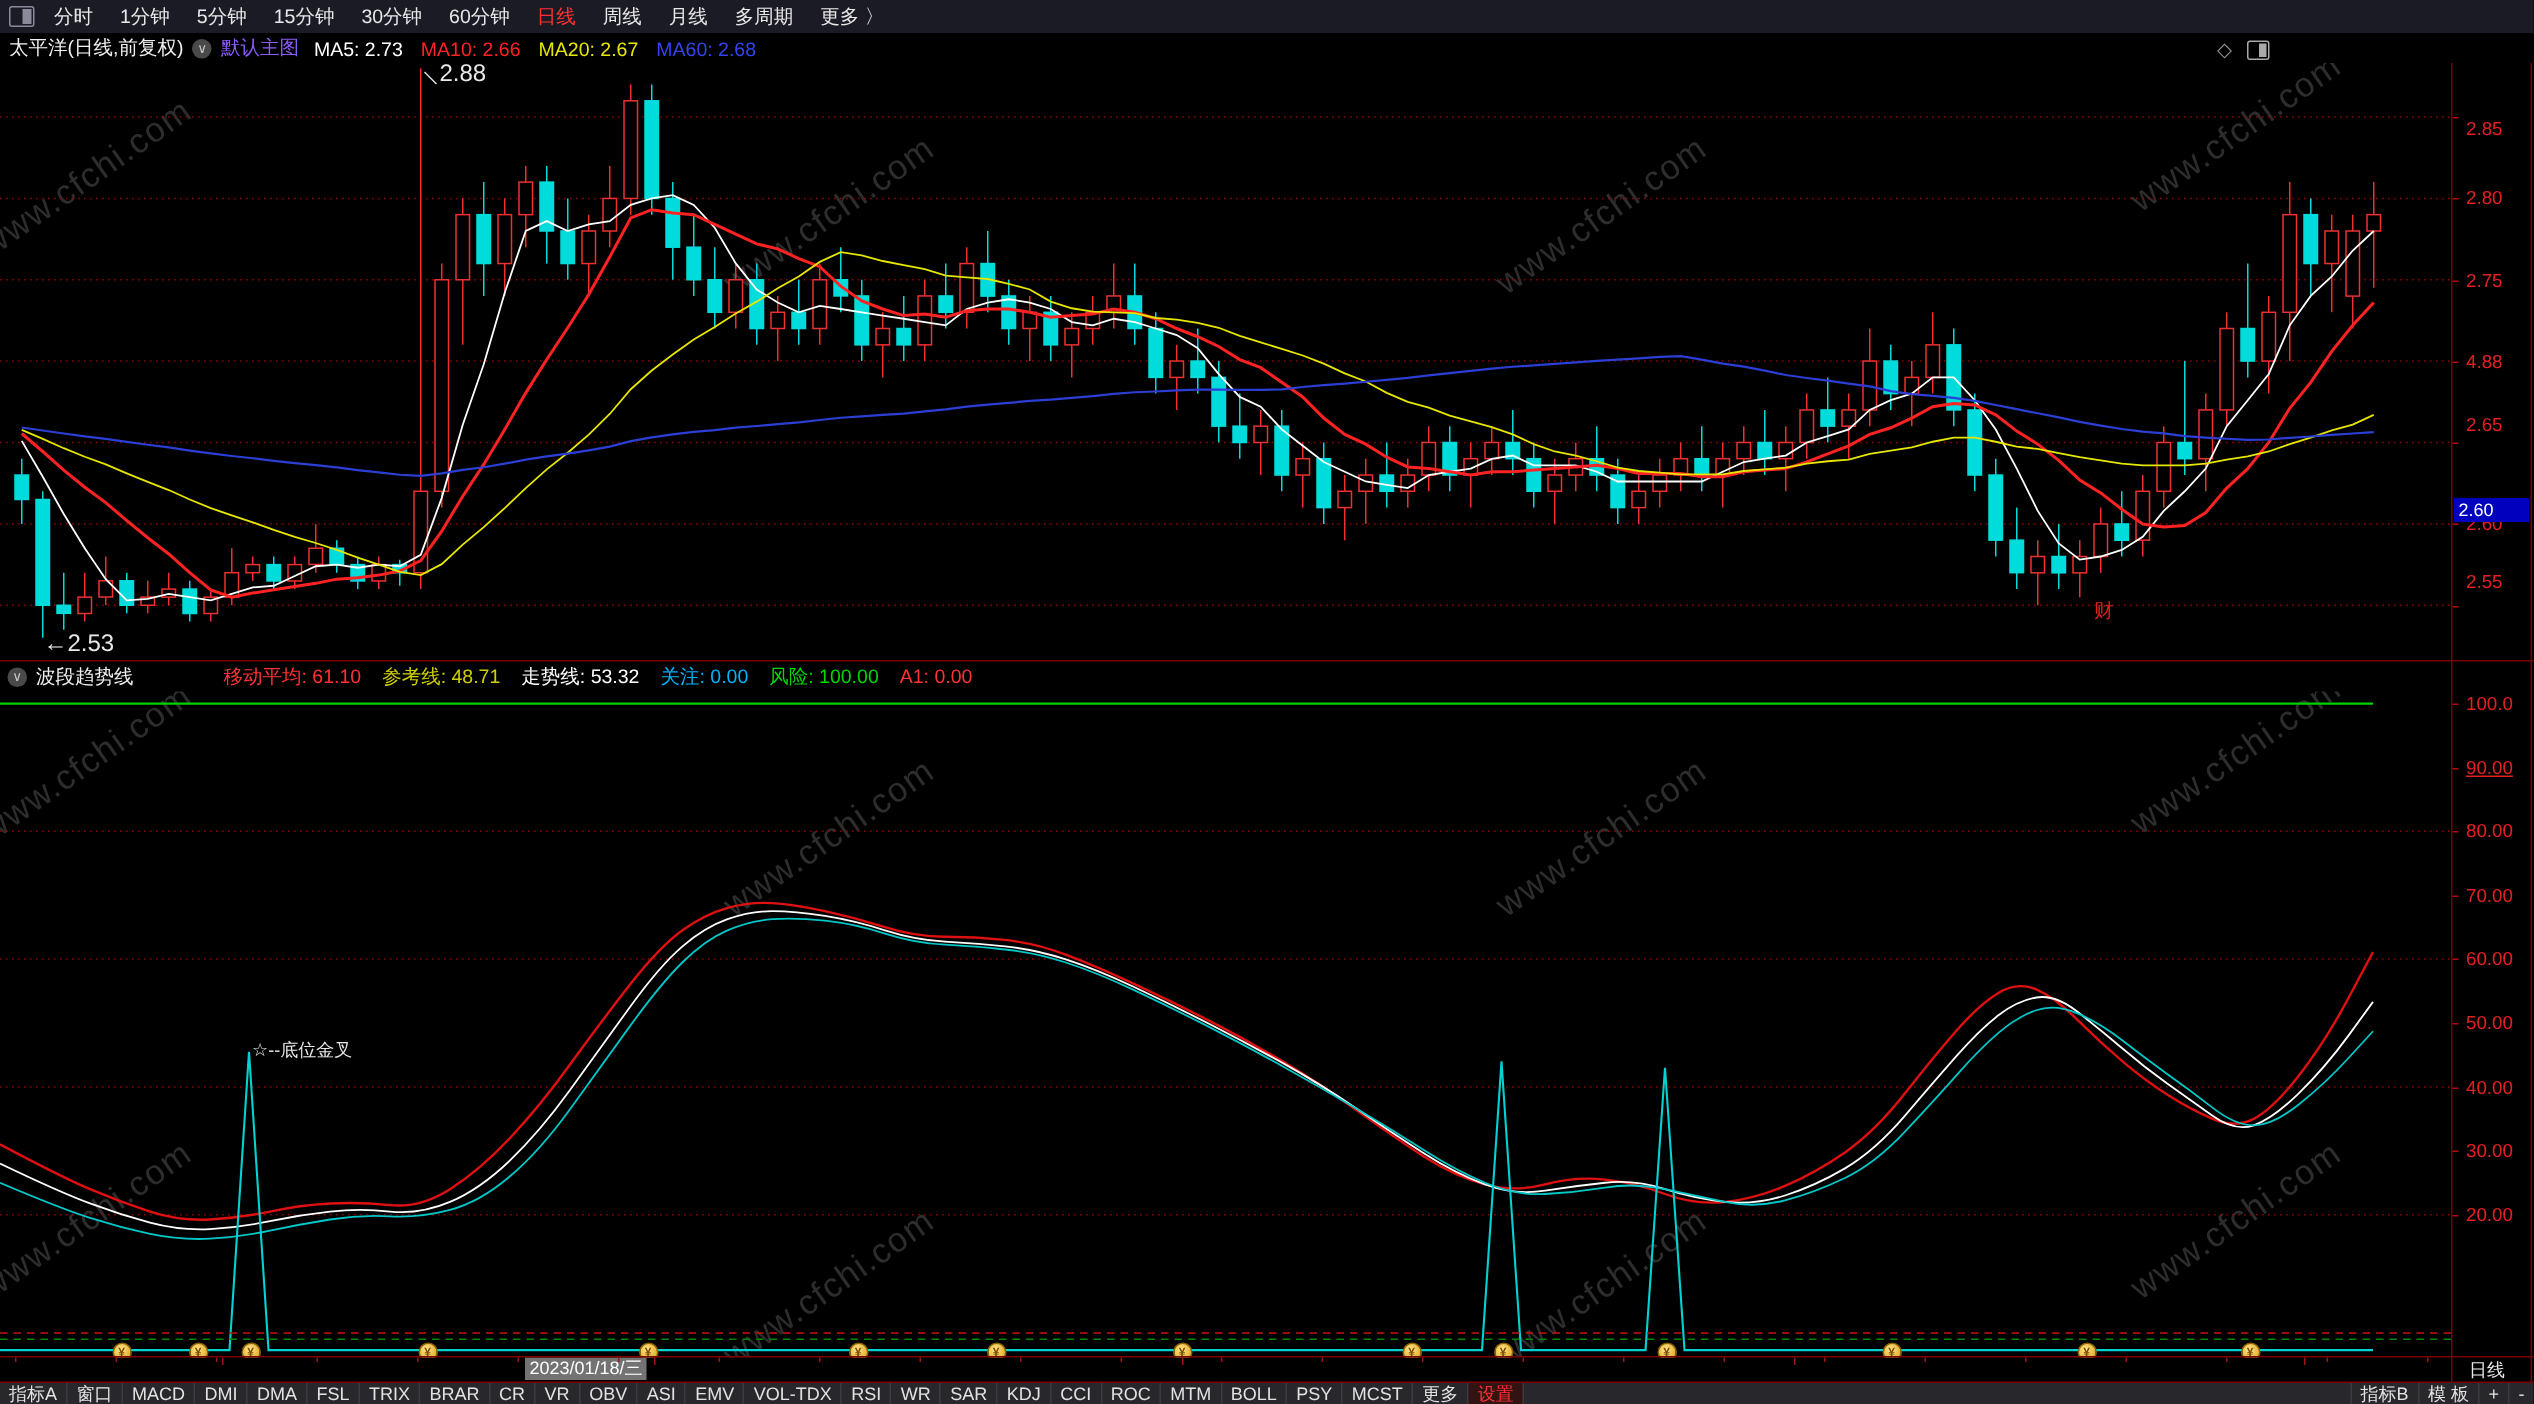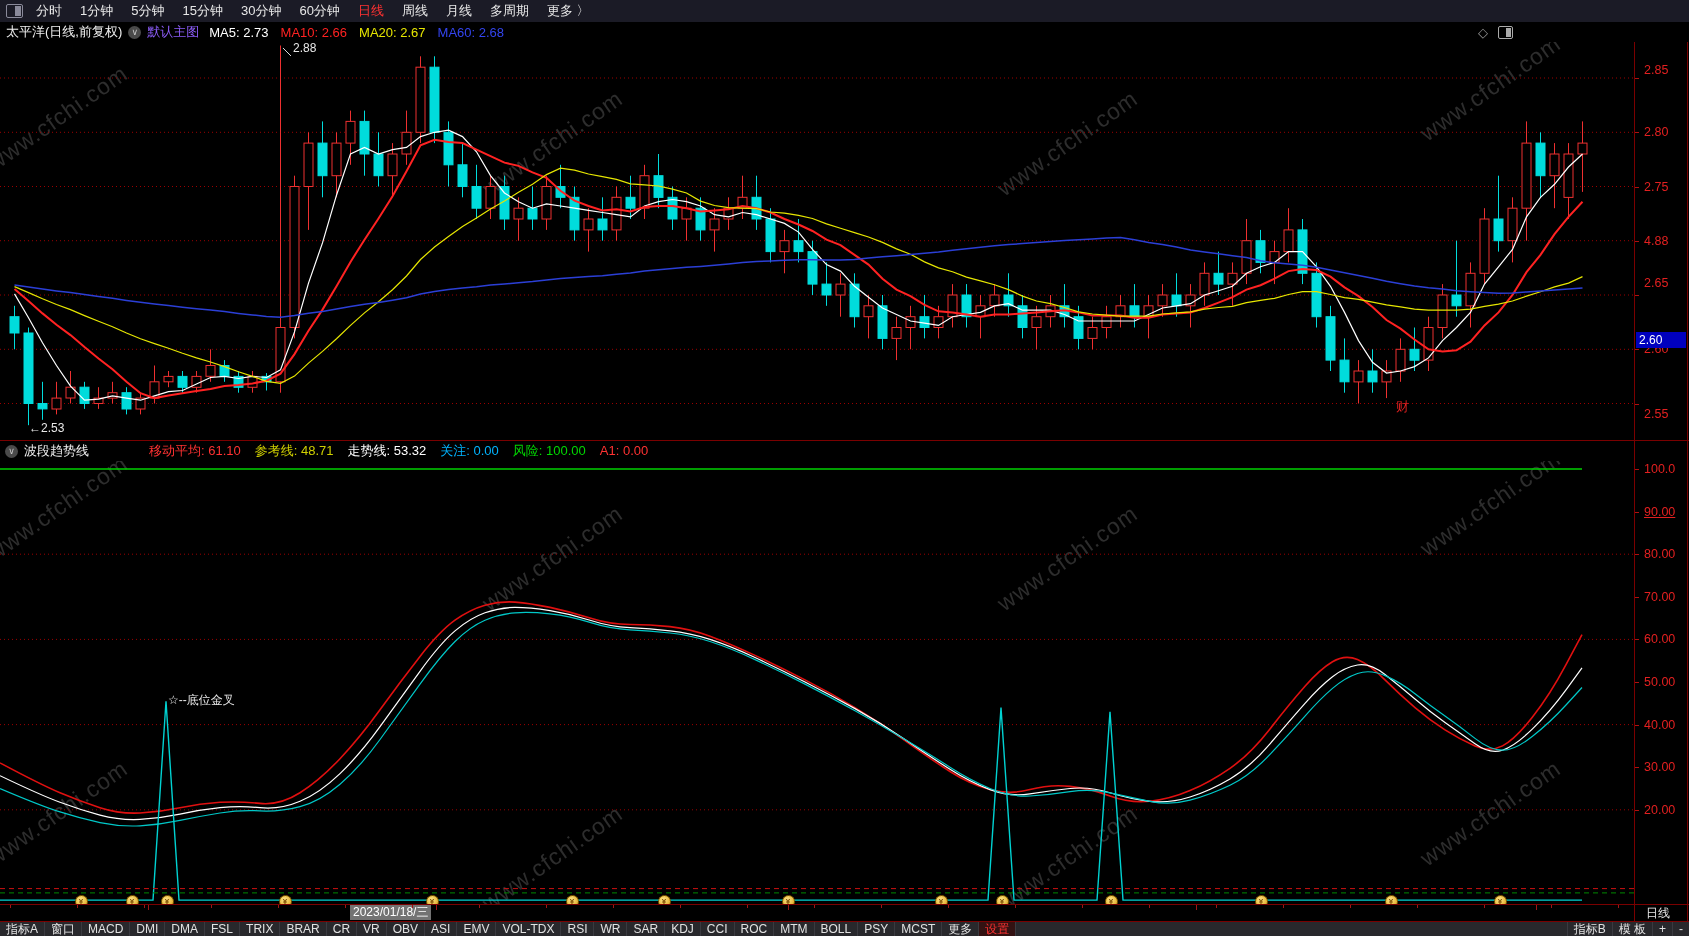--- a/index.html
+++ b/index.html
@@ -24,21 +24,21 @@
   #layout-label{color:#8b5cf6;margin-right:10px;}
   .ma{margin-right:12px;white-space:nowrap;}
   #tb-icons{position:absolute;right:176px;top:3px;display:flex;align-items:center;}
   #diamond-icon{color:#999;font-size:13px;margin-right:10px;}
   #panel-icon{width:13px;height:11px;border:1px solid #aaa;border-radius:2px;position:relative;}
   #panel-icon div{position:absolute;right:1px;top:1px;bottom:1px;width:5px;background:#aaa;}
   
   #main-region{position:absolute;left:0;top:42px;width:1634px;height:398px;z-index:2;}
   #sub-region{position:absolute;left:0;top:462px;width:1634px;height:442px;z-index:2;}
   #main-region svg,#sub-region svg{position:absolute;left:0;top:0;}
-  .anno{position:absolute;color:#e8e8e8;font-size:12px;white-space:nowrap;z-index:3;}
+  .anno{position:absolute;color:#e8e8e8;font-size:16px;white-space:nowrap;z-index:3;}
   #caifu{position:absolute;color:#e02020;font-size:13px;z-index:3;}
   
   #main-axis{position:absolute;left:1635px;top:42px;width:54px;height:398px;z-index:4;}
   #sub-axis{position:absolute;left:1635px;top:462px;width:54px;height:442px;z-index:4;}
   .axl{position:absolute;left:9px;transform:translateY(-50%);color:#e22020;font-size:12.5px;}
   .atick{position:absolute;left:0;width:4px;height:1px;background:#b01010;}
   .badge{position:absolute;left:1px;width:47px;height:16px;background:#0000bE;color:#fff;
          font-size:12px;line-height:16px;padding-left:3px;z-index:5;}
   
   #sub-header{position:absolute;top:441px;left:0;width:1689px;height:20px;background:#000;
@@ -348,33 +348,33 @@
       <polyline points="14.5,244.6 28.5,250.6 42.5,256.8 56.5,262.5 70.5,267.6 84.5,273.6 98.5,279.3 112.5,284.7 126.5,291.0 140.5,296.7 154.5,301.6 168.5,306.2 182.5,311.3 196.5,315.9 210.5,320.0 224.5,324.6 238.5,329.8 252.5,334.4 266.5,339.3 280.5,341.4 294.5,334.1 308.5,321.1 322.5,309.4 336.5,296.7 350.5,283.4 364.5,270.9 378.5,259.8 392.5,247.8 406.5,234.0 420.5,217.5 434.5,205.0 448.5,194.4 462.5,184.4 476.5,176.0 490.5,167.0 504.5,159.1 518.5,150.2 532.5,142.3 546.5,132.6 560.5,126.1 574.5,128.2 588.5,132.0 602.5,134.7 616.5,137.4 630.5,141.8 644.5,142.9 658.5,144.0 672.5,147.2 686.5,151.0 700.5,159.1 714.5,163.5 728.5,165.7 742.5,166.2 756.5,166.7 770.5,170.0 784.5,171.1 798.5,173.3 812.5,176.5 826.5,181.9 840.5,186.3 854.5,190.6 868.5,195.0 882.5,200.4 896.5,206.9 910.5,212.3 924.5,219.9 938.5,225.9 952.5,229.7 966.5,235.1 980.5,238.9 994.5,242.7 1008.5,247.6 1022.5,254.1 1036.5,259.0 1050.5,261.7 1064.5,265.5 1078.5,269.8 1092.5,272.0 1106.5,273.1 1120.5,274.2 1134.5,274.2 1148.5,274.2 1162.5,272.0 1176.5,270.9 1190.5,269.8 1204.5,267.1 1218.5,265.5 1232.5,264.4 1246.5,260.6 1260.5,258.4 1274.5,256.3 1288.5,252.5 1302.5,249.7 1316.5,249.7 1330.5,252.5 1344.5,255.7 1358.5,257.3 1372.5,260.1 1386.5,262.8 1400.5,264.9 1414.5,267.1 1428.5,268.2 1442.5,268.2 1456.5,268.2 1470.5,267.1 1484.5,264.4 1498.5,262.2 1512.5,259.0 1526.5,254.1 1540.5,249.7 1554.5,244.9 1568.5,241.1 1582.5,234.6" fill="none" stroke="#e6e600" stroke-width="1.2"></polyline>
       <polyline points="14.5,243.0 28.5,245.0 42.5,247.0 56.5,248.9 70.5,250.6 84.5,252.6 98.5,254.5 112.5,256.3 126.5,258.4 140.5,260.3 154.5,262.0 168.5,263.5 182.5,265.2 196.5,266.7 210.5,268.1 224.5,269.6 238.5,271.4 252.5,272.9 266.5,274.5 280.5,275.2 294.5,273.6 308.5,271.3 322.5,269.5 336.5,267.1 350.5,264.4 364.5,262.2 378.5,260.4 392.5,258.2 406.5,255.7 420.5,252.1 434.5,249.6 448.5,247.6 462.5,245.9 476.5,244.7 490.5,243.1 504.5,242.0 518.5,240.7 532.5,239.6 546.5,238.0 560.5,236.5 574.5,235.6 588.5,234.6 602.5,233.7 616.5,232.2 630.5,230.9 644.5,229.1 658.5,227.7 672.5,226.6 686.5,225.3 700.5,224.4 714.5,223.3 728.5,222.1 742.5,220.6 756.5,219.5 770.5,219.0 784.5,218.3 798.5,217.7 812.5,217.7 826.5,217.9 840.5,217.9 854.5,217.6 868.5,216.0 882.5,214.8 896.5,213.7 910.5,212.5 924.5,211.2 938.5,209.9 952.5,208.2 966.5,206.7 980.5,205.2 994.5,203.7 1008.5,202.5 1022.5,201.6 1036.5,200.6 1050.5,199.6 1064.5,198.6 1078.5,197.8 1092.5,196.9 1106.5,195.9 1120.5,195.5 1134.5,197.7 1148.5,200.4 1162.5,202.4 1176.5,205.1 1190.5,208.0 1204.5,210.0 1218.5,211.8 1232.5,213.8 1246.5,215.6 1260.5,218.8 1274.5,220.8 1288.5,221.9 1302.5,223.3 1316.5,225.2 1330.5,228.0 1344.5,230.8 1358.5,233.5 1372.5,236.2 1386.5,239.3 1400.5,241.8 1414.5,244.0 1428.5,245.8 1442.5,246.9 1456.5,248.7 1470.5,249.7 1484.5,250.5 1498.5,251.2 1512.5,251.0 1526.5,249.9 1540.5,249.0 1554.5,247.9 1568.5,247.0 1582.5,246.1" fill="none" stroke="#2b3fd6" stroke-width="1.5"></polyline>
       <line x1="283" y1="6" x2="291" y2="14" stroke="#dddddd" stroke-width="1"></line>
     </svg>
   <div class="anno" style="left:293px;top:-1px;">2.88</div>
   <div class="anno" style="left:29px;top:379px;">←2.53</div>
   <div id="caifu" style="left:1396px;top:356px;">财</div>
 </div>
 
 <div id="main-axis">
-    <div class="axl" style="top: 28px;">2.85</div>
+    <div class="axl" style="top: 44px;">2.85</div>
     <div class="atick" style="top: 36px;"></div>
     <div class="axl" style="top: 90.3px;">2.80</div>
     <div class="atick" style="top: 90.3px;"></div>
     <div class="axl" style="top: 144.5px;">2.75</div>
     <div class="atick" style="top: 144.5px;"></div>
     <div class="axl" style="top: 198.7px;">4.88</div>
     <div class="atick" style="top: 198.7px;"></div>
     <div class="axl" style="top: 241px;">2.65</div>
     <div class="atick" style="top: 253px;"></div>
     <div class="axl" style="top: 307.3px;">2.60</div>
     <div class="atick" style="top: 307.3px;"></div>
-    <div class="axl" style="top: 372px;">2.55</div>
+    <div class="axl" style="top: 346px;">2.55</div>
     <div class="atick" style="top: 361.5px;"></div>
     <div class="badge" style="top: 290px;">2.60</div>
   </div>
 
 <div id="sub-header">
   <span class="cicon" style="margin-left:5px;">∨</span>
   <span id="sub-name">波段趋势线</span>
   <span id="sub-params"><span class="param" style="color: rgb(255, 50, 50);">移动平均: 61.10</span><span class="param" style="color: rgb(207, 207, 0);">参考线: 48.71</span><span class="param" style="color: rgb(255, 255, 255);">走势线: 53.32</span><span class="param" style="color: rgb(0, 180, 255);">关注: 0.00</span><span class="param" style="color: rgb(0, 216, 0);">风险: 100.00</span><span class="param" style="color: rgb(255, 50, 50);">A1: 0.00</span></span>
 </div>
 

